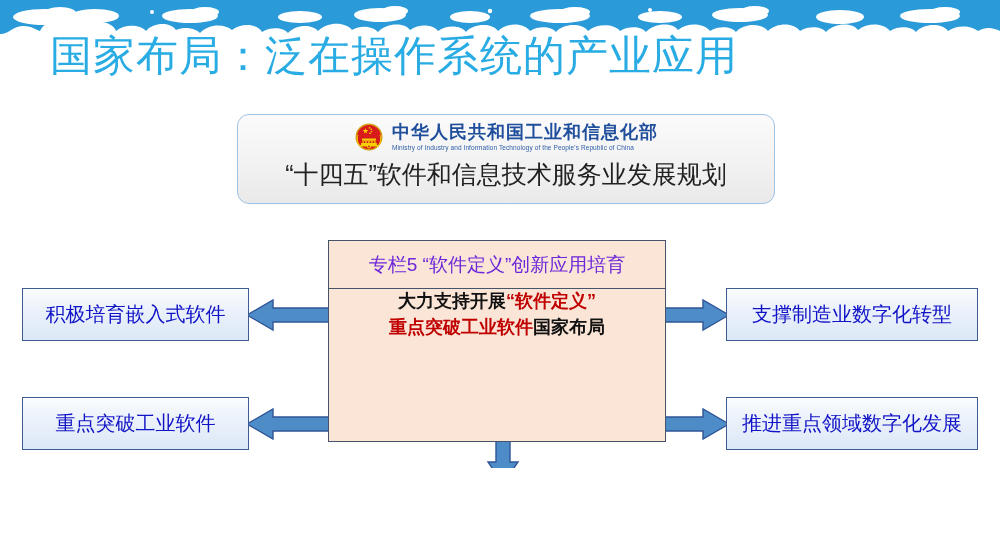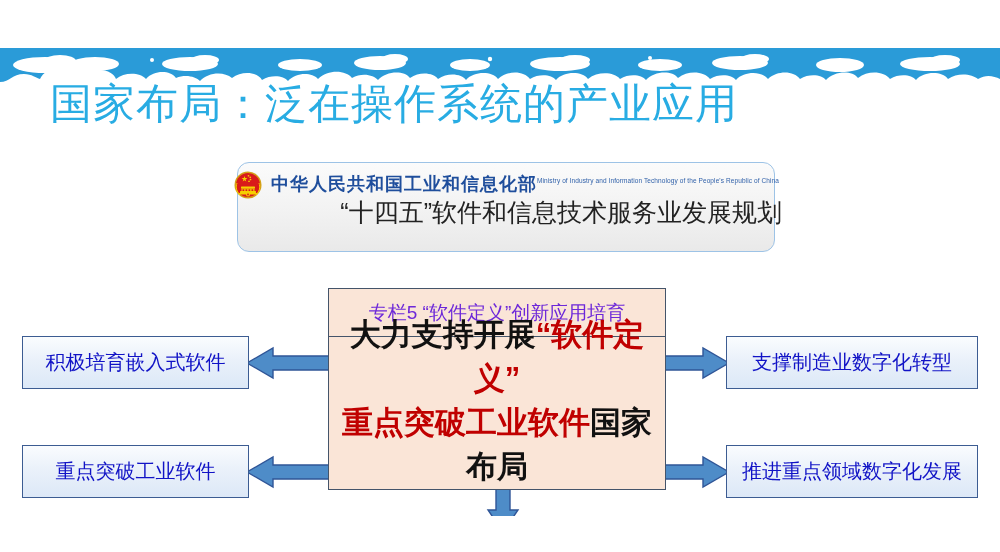--- a/index.html
+++ b/index.html
@@ -4,21 +4,21 @@
 <title>国家布局：泛在操作系统的产业应用</title>
 <style>
   html,body{margin:0;padding:0;}
   body{
     width:1000px;height:552px;
     background:#ffffff;
     font-family:"Liberation Sans","DejaVu Sans",sans-serif;
     overflow:hidden;
     position:relative;
   }
-  .slide{position:relative;width:1000px;height:468px;overflow:hidden;background:#fff;margin-top:48px;}
+  .slide{position:relative;width:1000px;height:468px;overflow:hidden;background:#fff;}
 
   
   .banner{
     position:absolute;left:0;top:0;width:1000px;height:46px;
     background:#2A9BD8;
     overflow:hidden;
   }
   .banner svg{display:block;width:1000px;height:46px;}
 
   
@@ -37,54 +37,54 @@
     border:1.5px solid #9DC3E6;
     border-radius:12px;
     background:linear-gradient(180deg,#FBFBFB 0%,#F2F2F2 55%,#E9E9E9 100%);
     box-sizing:border-box;
   }
   .ministry-row{
     position:absolute;left:0;top:7px;width:100%;
     display:flex;align-items:center;justify-content:center;gap:8px;
   }
   .emblem{width:30px;height:30px;flex:0 0 30px;}
-  .ministry-text{display:flex;flex-direction:row;justify-content:center;}
+  .ministry-text{display:flex;flex-direction:column;justify-content:center;}
   .ministry-cn{
     font-size:18px;font-weight:bold;color:#1F4E9C;
     letter-spacing:1px;line-height:1.1;white-space:nowrap;
   }
   .ministry-en{
     font-size:6.5px;color:#2E5FA8;letter-spacing:.1px;
     white-space:nowrap;margin-top:2px;
   }
   .policy-title{
-    position:absolute;left:0;top:34px;width:100%;
-    text-align:right;font-size:25px;color:#222;
-    white-space:nowrap;line-height:1.2;padding-left:8px;
+    position:absolute;left:0;top:44px;width:100%;
+    text-align:center;font-size:25px;color:#222;
+    white-space:nowrap;line-height:1.2;
   }
 
   
   .center-box{
     position:absolute;left:328px;top:240px;width:338px;height:202px;
     background:#FAE5D7;
     border:1.6px solid #44546A;
     box-sizing:border-box;
     z-index:3;
   }
   .center-head{
     height:47px;
     border-bottom:1.6px solid #44546A;
     display:flex;align-items:center;justify-content:center;
     font-size:19px;color:#6d28d9;white-space:nowrap;
   }
   .center-body{
     height:152px;
-    display:flex;align-items:flex-end;justify-content:center;
+    display:flex;align-items:flex-start;justify-content:center;
     text-align:center;
-    font-size:31px;font-weight:bold;color:#111;
+    font-size:18px;font-weight:bold;color:#111;
     line-height:1.42;
     padding:0 8px;box-sizing:border-box;
   }
   .hl{color:#C00000;}
 
   
   .side-box{
     position:absolute;
     border:1.6px solid #3C5C92;
     background:linear-gradient(180deg,#FAFCFE 0%,#EAF1FA 45%,#DCE8F7 100%);

